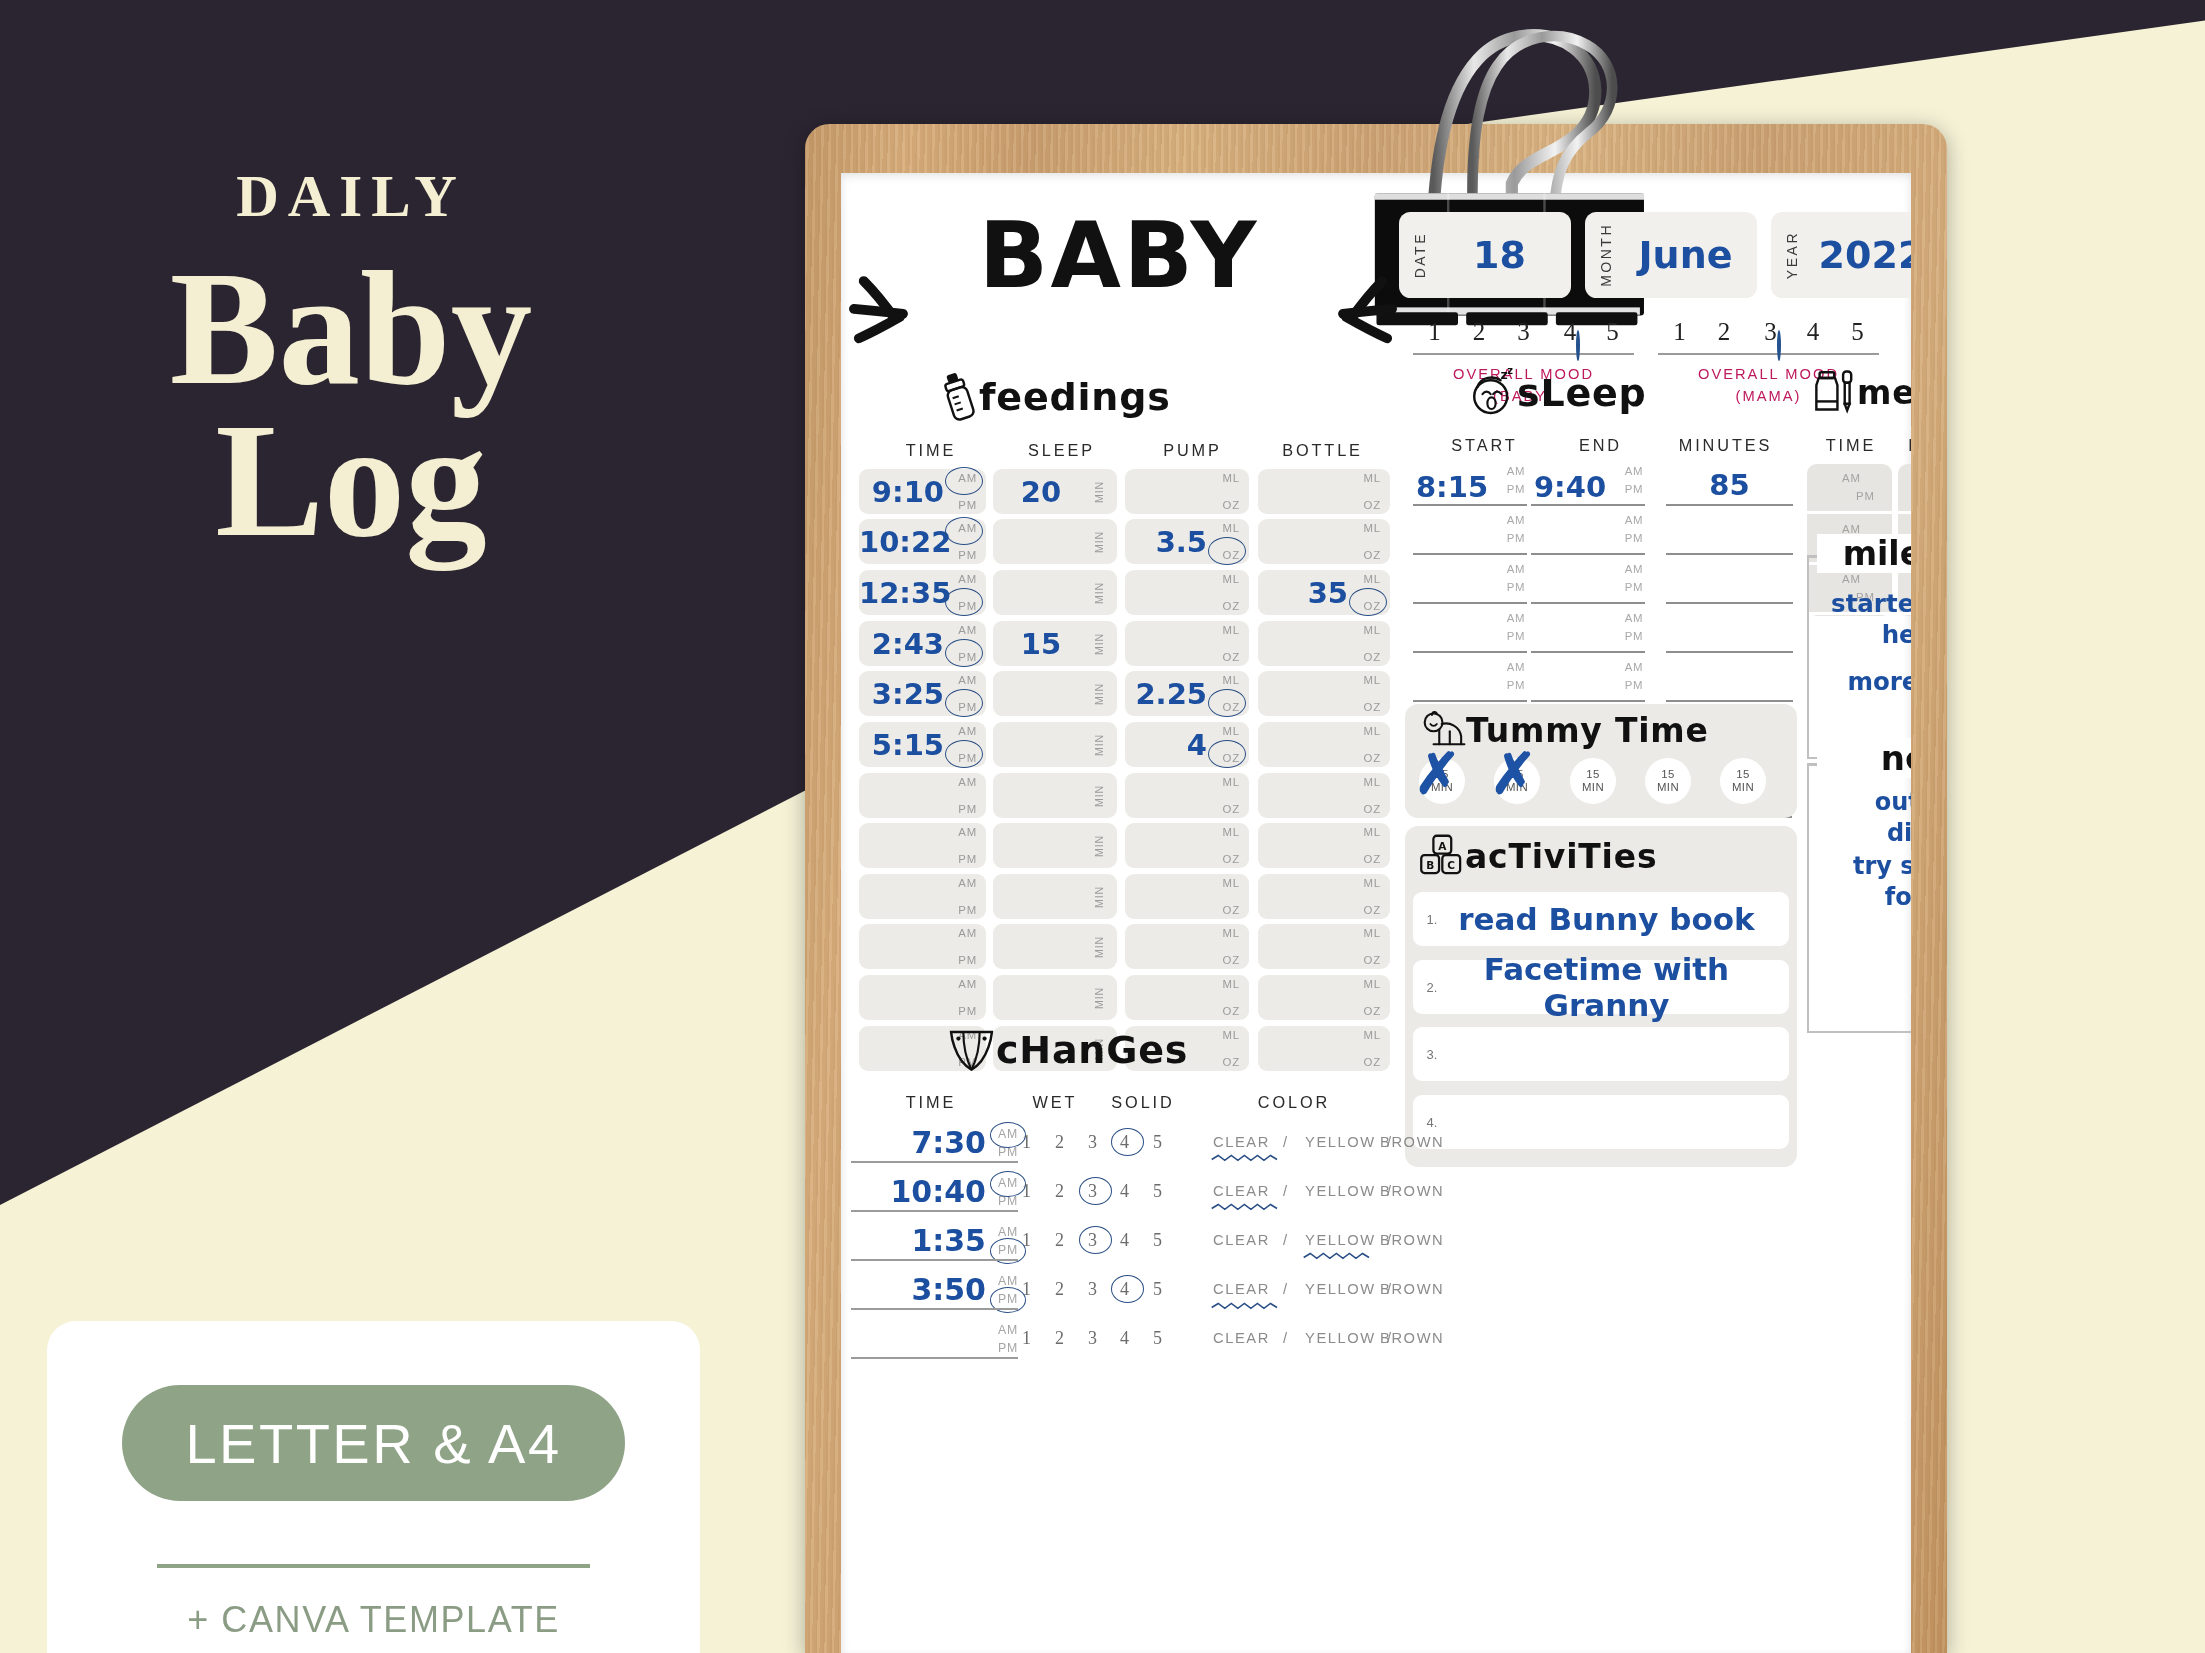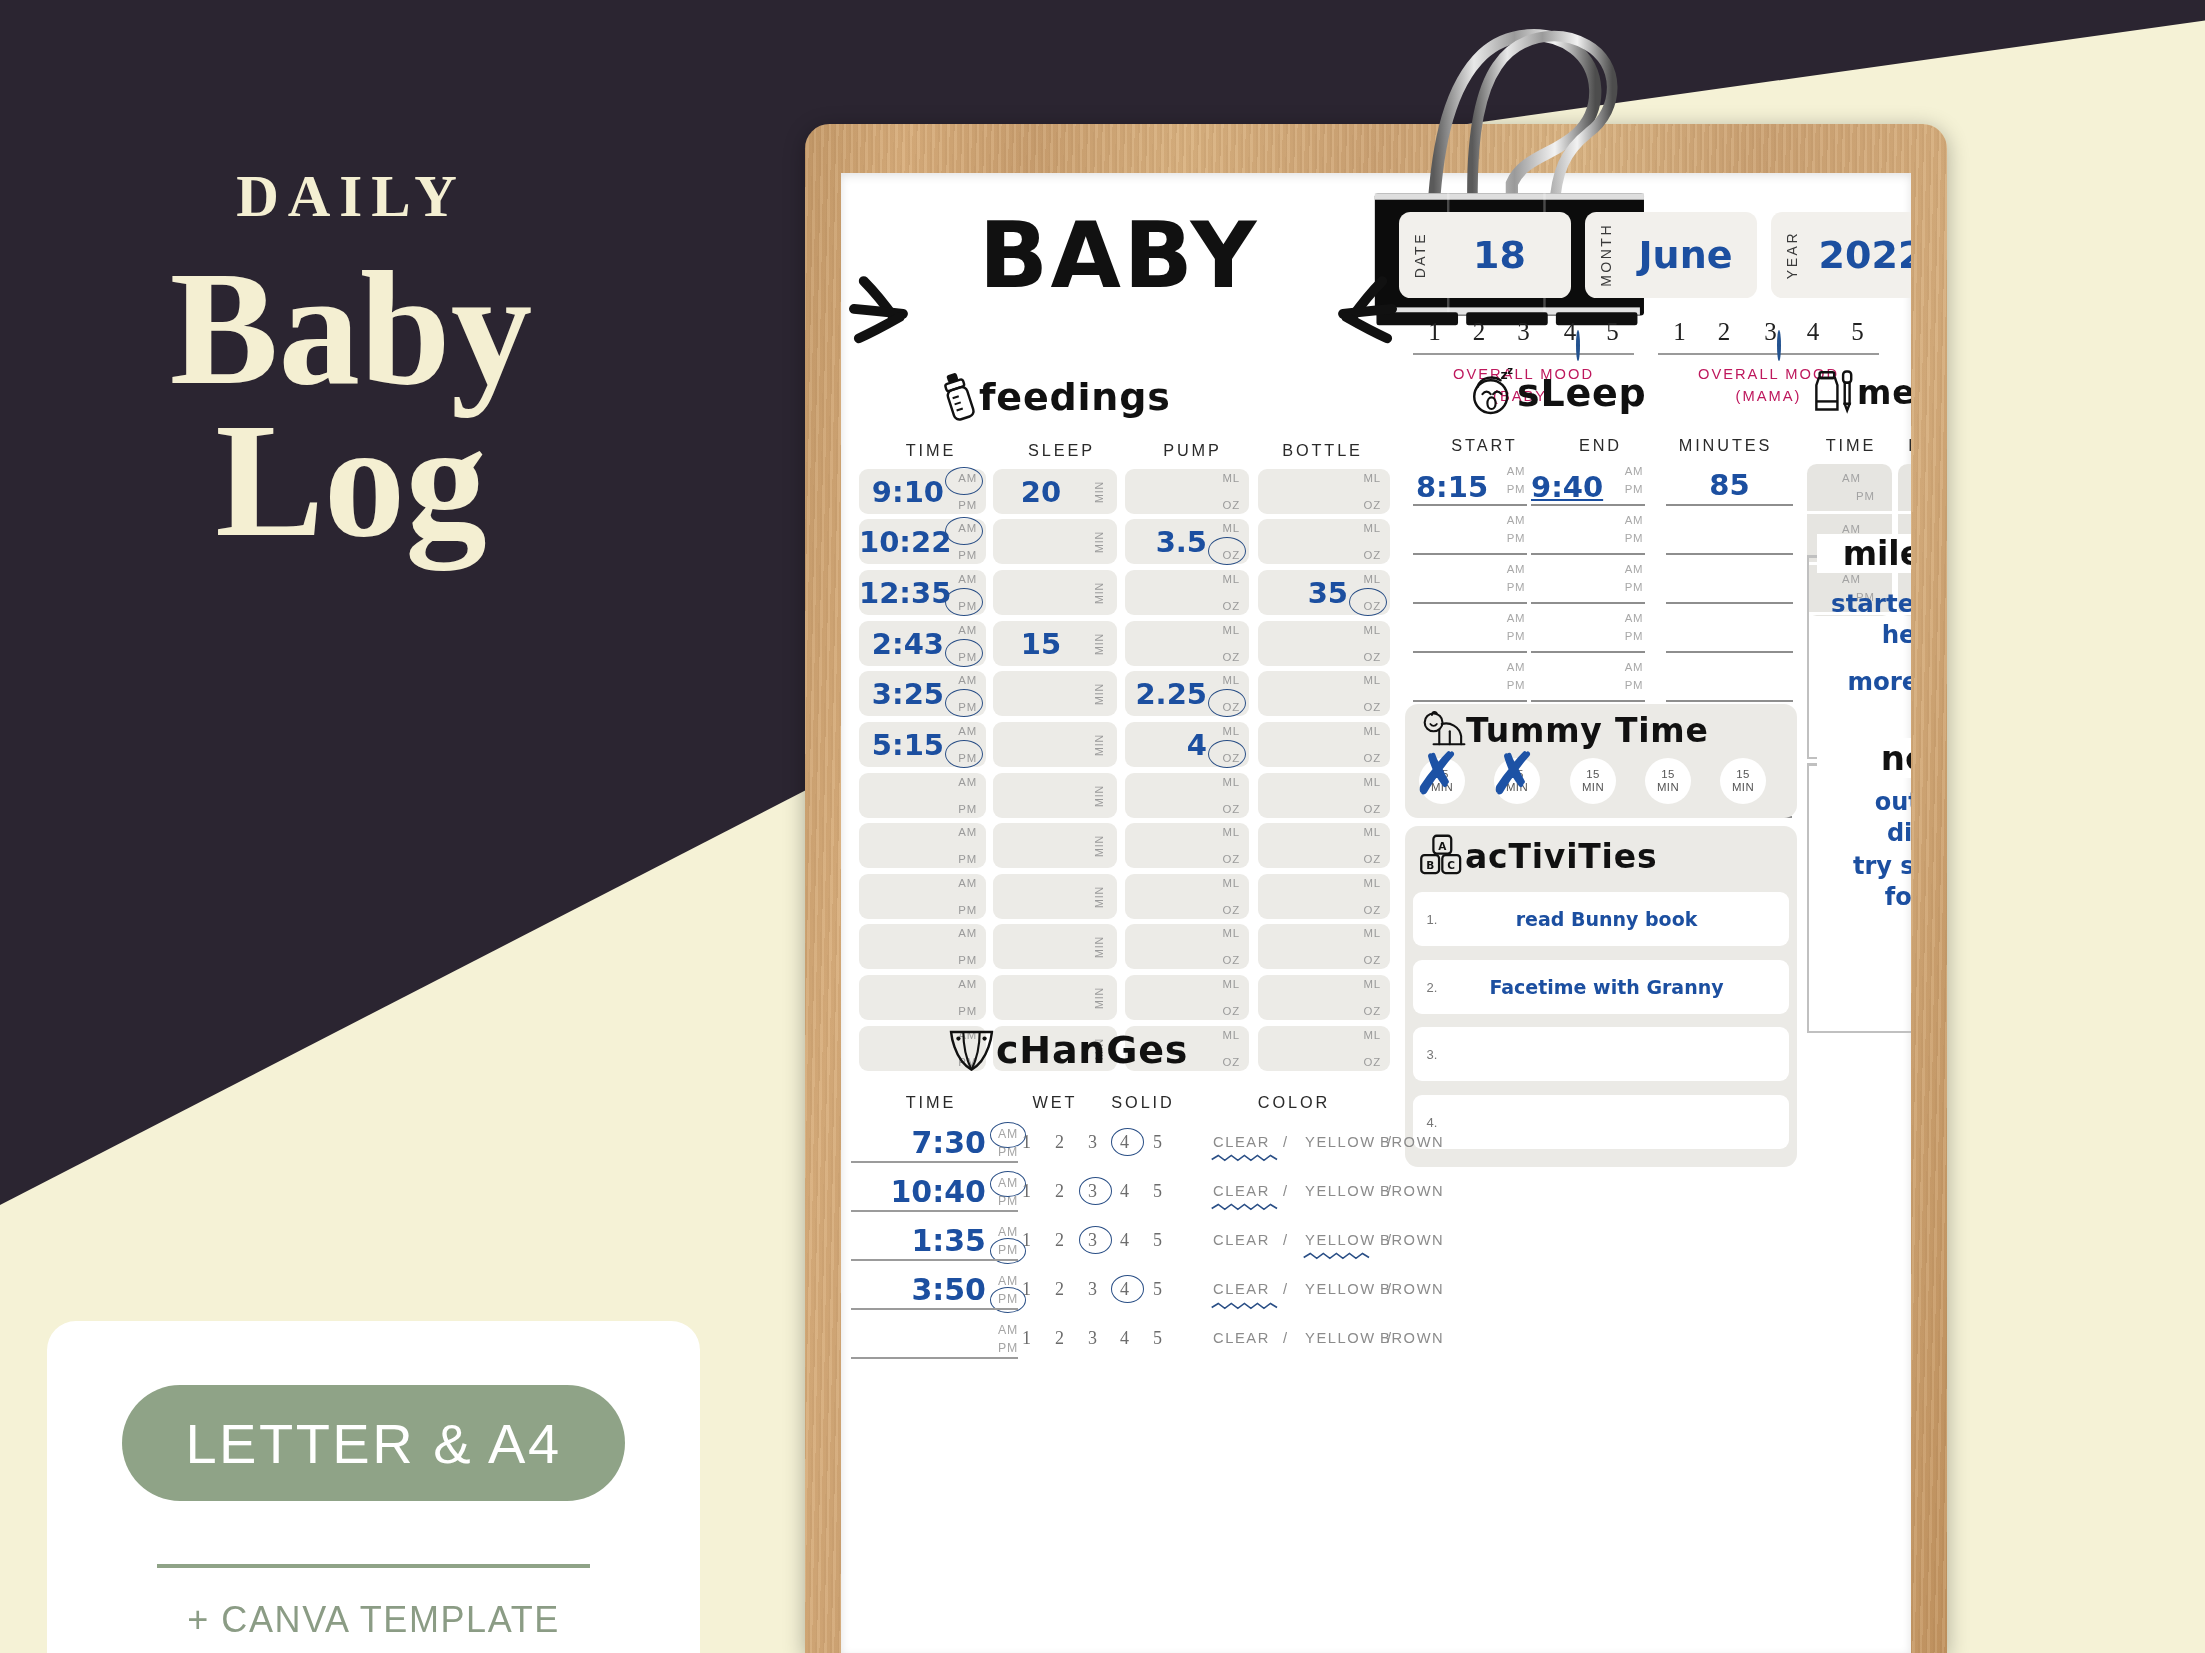--- a/index.html
+++ b/index.html
@@ -141,21 +141,21 @@
     position:absolute; width:46px; height:46px; border-radius:50%; background:#fff;
     display:flex; flex-direction:column; align-items:center; justify-content:center;
     font-size:11.4px; color:#555; line-height:1.15; letter-spacing:0.4px;
   }
   .xmark { position:absolute; font-size:56px; color:#1d52a5; font-weight:700; line-height:1; }
 
   
   #act-card { position:absolute; background:#ebeae6; border-radius:13px; }
   .arow { position:absolute; background:#fff; border-radius:9px; display:flex; align-items:center; }
   .arow .num { width:38px; text-align:center; font-size:13px; color:#777; }
-  .arow .atxt { flex:1; text-align:center; font-size:19px; padding-right:27px;}
+  .arow .atxt { flex:1; text-align:center; font-size:31px; padding-right:27px;}
 
   
   .cnum { position:absolute; font-size:18px; color:#6c6c6c; font-family:"Liberation Serif",serif;}
   .ccolor { position:absolute; font-size:14.7px; letter-spacing:1.6px; color:#8b8b8b; }
   .squiggle { position:absolute; height:9.8px; }
   .cline { position:absolute; height:2px; background:#9b9b9b; }
   .ctime { position:absolute; font-size:30px; text-align:right; }
   .campm { position:absolute; font-size:12.3px; color:#a5a5a5; letter-spacing:0.8px; }
   .ell-ampm { position:absolute; width:36px; height:26px; border:1.6px solid #2a4f86; border-radius:50%; }
   .ell-num { position:absolute; width:33px; height:28px; border:1.6px solid #2a4f86; border-radius:50%; }
@@ -547,21 +547,21 @@
   <div id="sleep-rows">
       <div style="position: absolute; left: 572px; top: 292px; width: 114px; height: 42px;">
         <span class="sampm" style="top:0px">AM</span>
         <span class="sampm" style="top:18px">PM</span>
         <span class="hand" style="position:absolute;left:0;right:36px;top:4.9px;text-align:center;font-size:29px;">8:15</span>
         <span class="sline" style="left:0;top:39px;width:114px"></span>
       </div>
       <div style="position: absolute; left: 690px; top: 292px; width: 114px; height: 42px;">
         <span class="sampm" style="top:0px">AM</span>
         <span class="sampm" style="top:18px">PM</span>
-        <span class="hand" style="position:absolute;left:0;right:36px;top:4.9px;font-size:29px;text-decoration:underline;">9:40</span>
+        <span class="hand" style="position:absolute;left:0;right:36px;top:4.9px;text-align:center;font-size:29px;">9:40</span>
         <span class="sline" style="left:0;top:39px;width:114px"></span>
       </div>
       <div style="position: absolute; left: 825px; top: 292px; width: 127px; height: 42px;">
         <span class="hand" style="position:absolute;left:0;right:0;top:3.3px;text-align:center;font-size:29px;">85</span>
         <span class="sline" style="left:0;top:39px;width:127px"></span>
       </div>
       <div style="position: absolute; left: 572px; top: 341px; width: 114px; height: 42px;">
         <span class="sampm" style="top:0px">AM</span>
         <span class="sampm" style="top:18px">PM</span>
         <span class="hand" style="position:absolute;left:0;right:36px;top:4.9px;text-align:center;font-size:29px;"></span>

